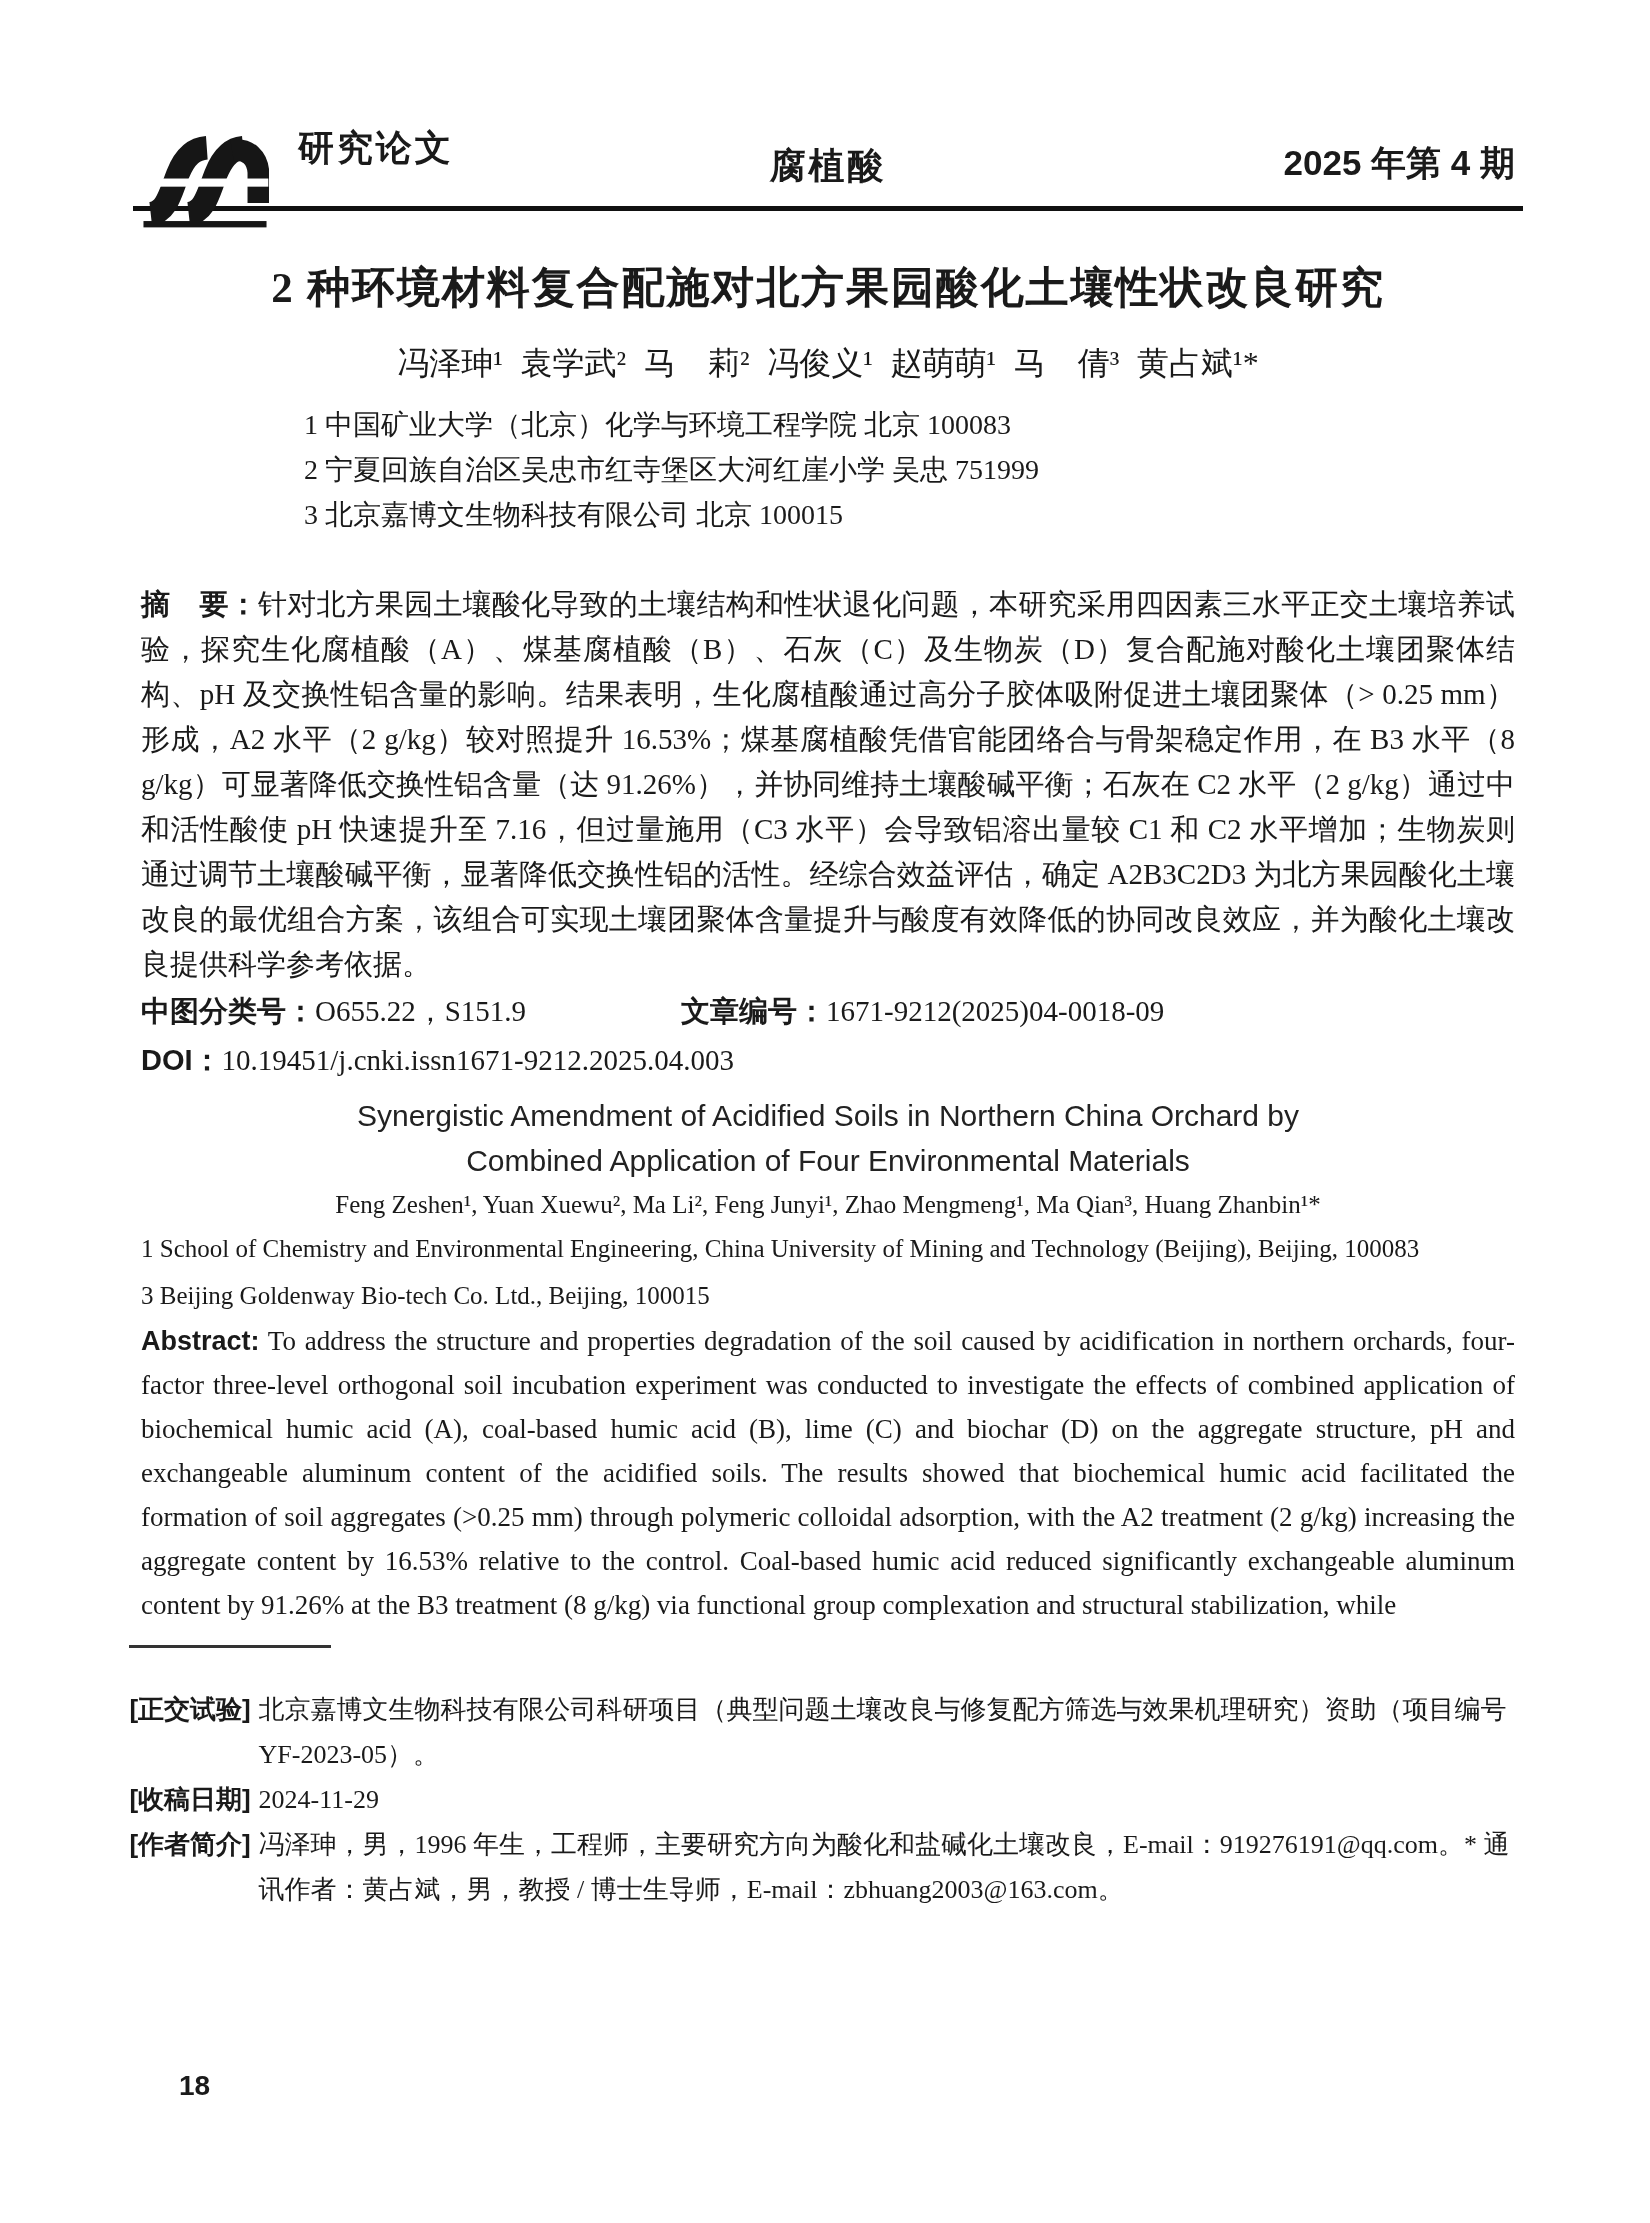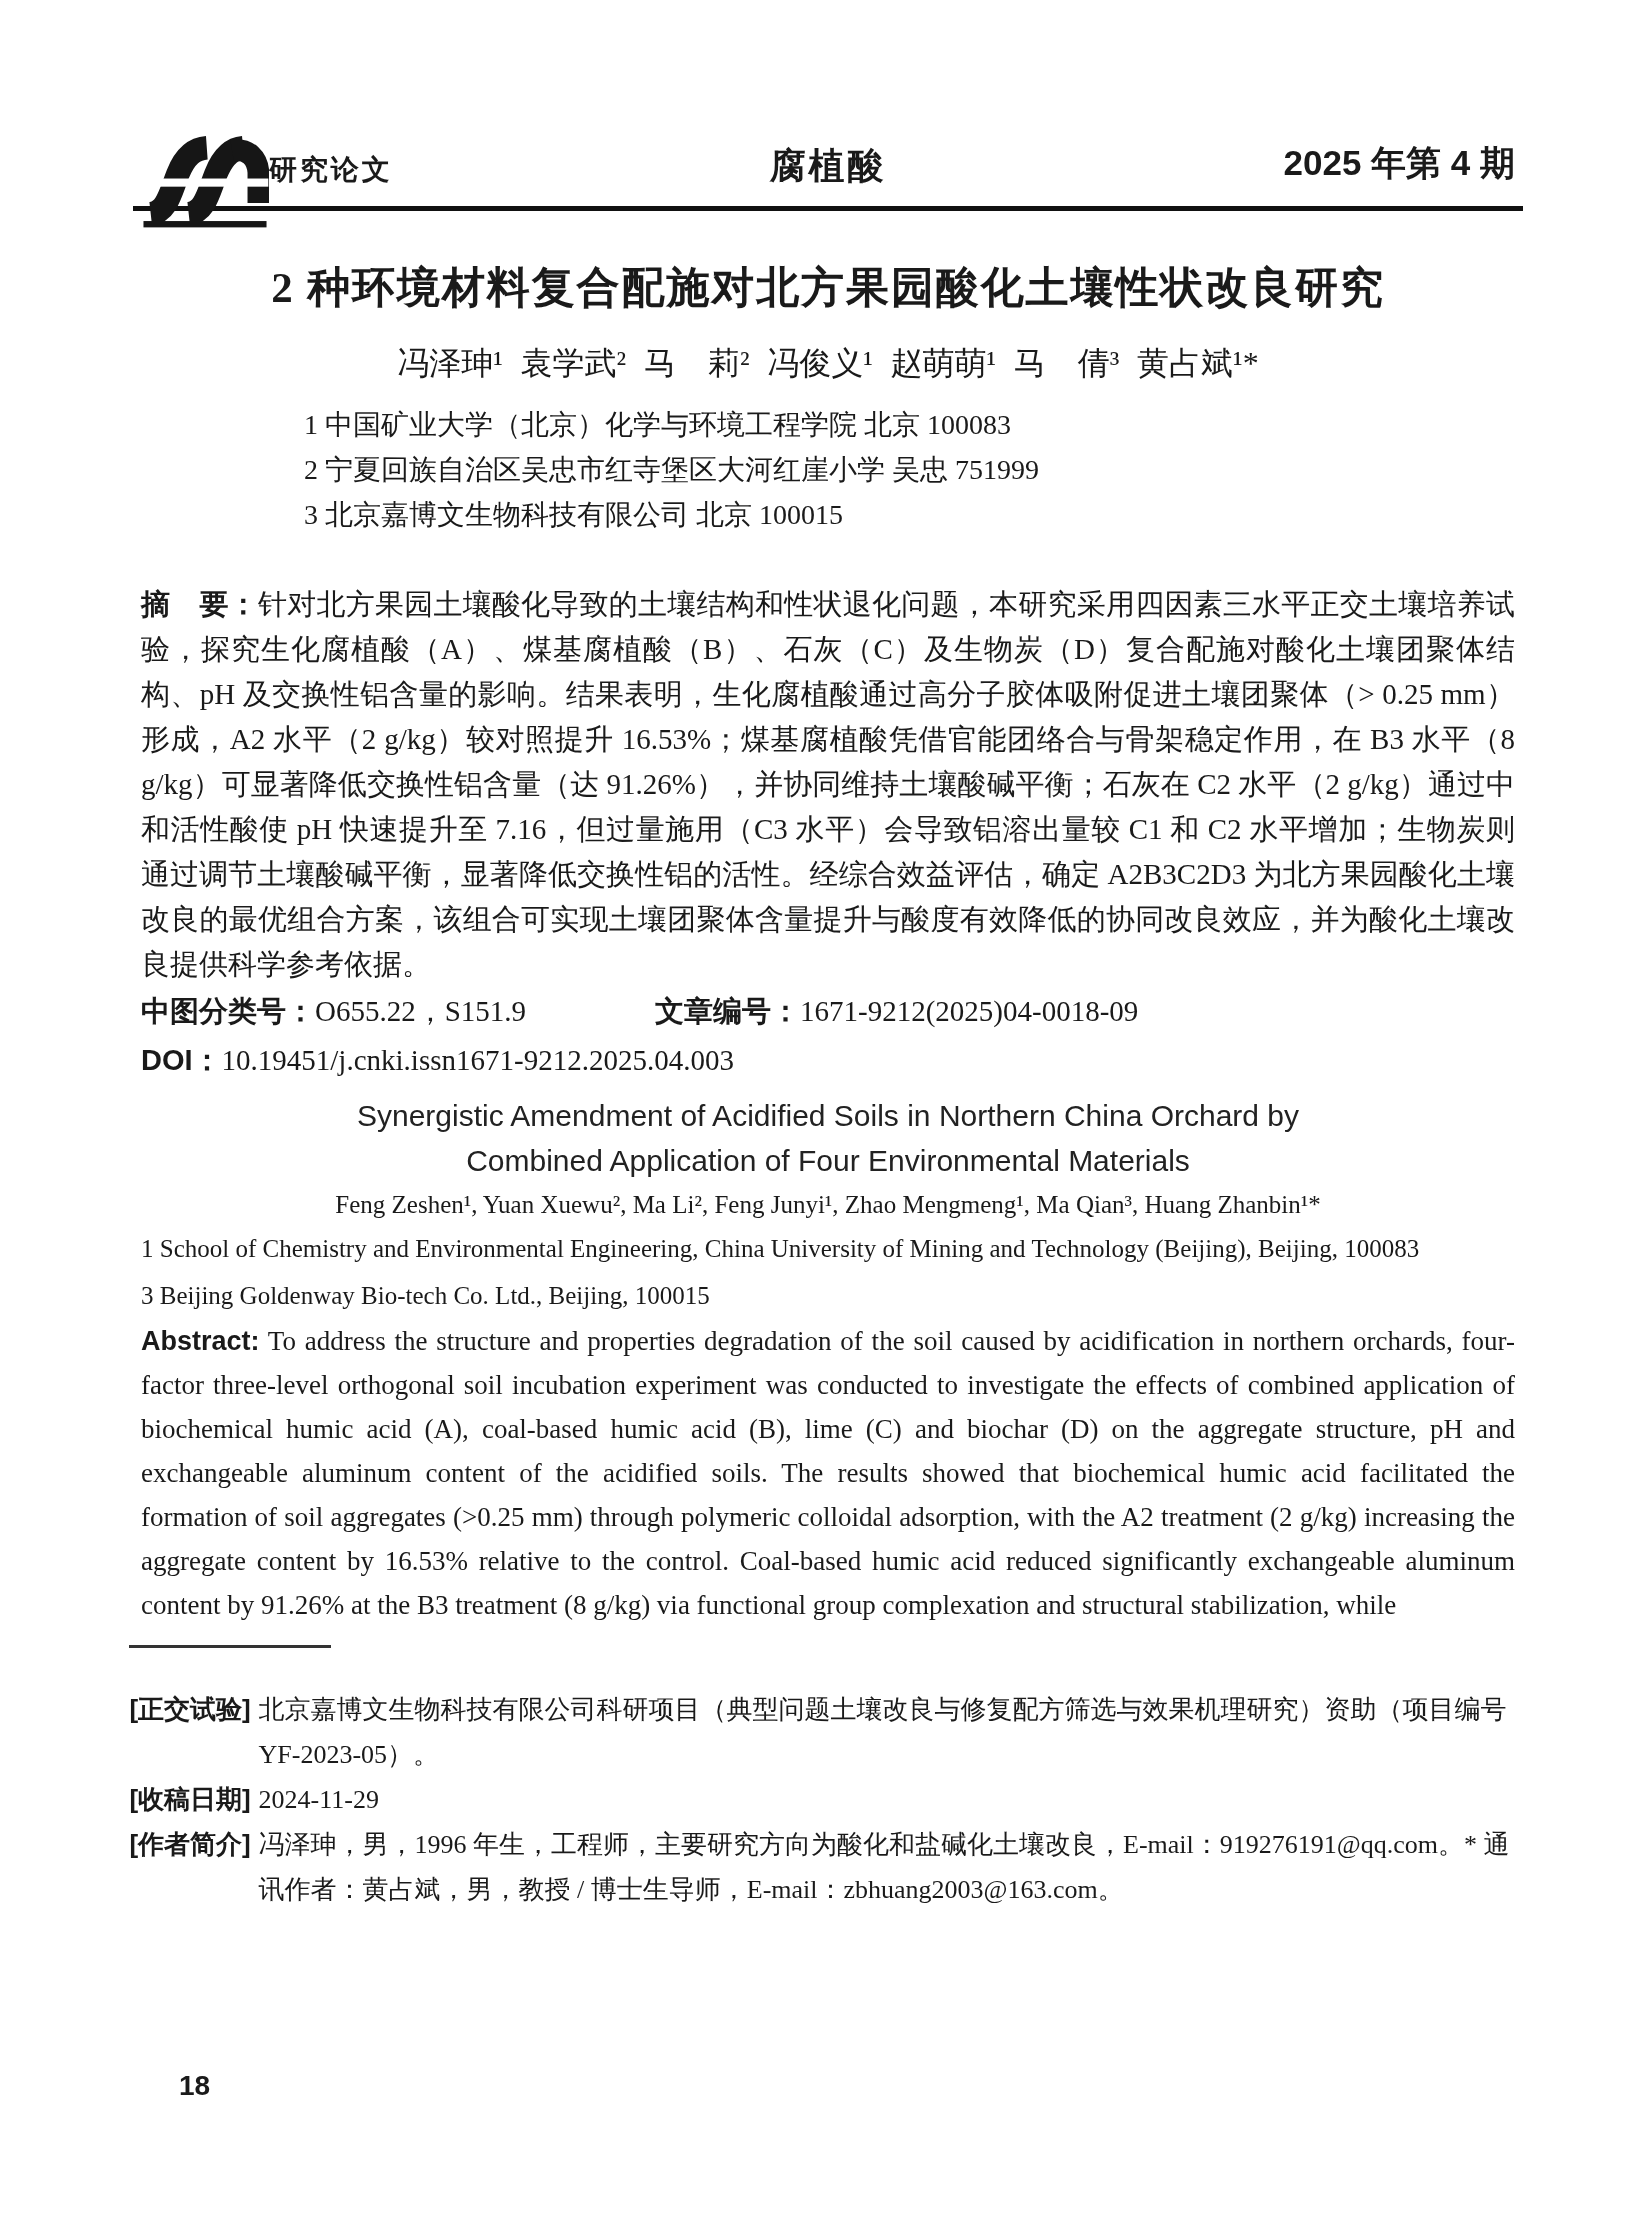--- a/index.html
+++ b/index.html
@@ -17,22 +17,22 @@
   .sans{font-family:"Liberation Sans","DejaVu Sans",sans-serif;}
 
   
   .header{
     display:flex;align-items:flex-end;
     padding-top:109px;height:97px;
     position:relative;
   }
   .logo-svg{width:128px;height:95px;margin-bottom:-25px;flex:0 0 auto;}
   .header-section{
-    padding-bottom:17px;
-    font-size:28px;font-weight:600;letter-spacing:2.9px;
+    margin-left:29px;padding-bottom:33px;
+    font-size:36px;font-weight:600;letter-spacing:2.9px;
   }
   .header-journal{
     position:absolute;left:50%;transform:translateX(-50%);
     bottom:15.5px;font-size:36px;font-weight:600;letter-spacing:2.9px;
   }
   .header-issue{
     margin-left:auto;padding-bottom:19px;
     font-size:35px;font-weight:600;
   }
   .rule{height:4.9px;background:#111;margin:0 -7.8px;}
@@ -45,21 +45,21 @@
   .authors-cn{
     margin-top:33px;text-align:center;
     font-size:32px;line-height:31px;word-spacing:9.7px;
   }
   .affils-cn{margin-top:23px;margin-left:163px;font-size:28px;line-height:45px;}
   .abstract-cn{
     margin:45px 0 0;font-size:29px;line-height:45px;text-align:justify;
   }
   .abstract-cn .lbl,.keywords .lbl{font-weight:bold;font-family:"Liberation Sans","DejaVu Sans",sans-serif;}
   .keywords{margin:0;font-size:29px;line-height:45px;}
-  .meta-row{display:flex;font-size:29px;line-height:49px;}
+  .meta-row{display:flex;font-size:29px;line-height:49px;gap:26px;}
   .meta-cell-left{width:514px;flex:0 0 auto;}
   .meta-lbl{font-weight:bold;font-family:"Liberation Sans","DejaVu Sans",sans-serif;}
 
   
   .title-en{
     margin:7.8px 0 0;text-align:center;font-weight:400;
     font-family:"Liberation Sans","DejaVu Sans",sans-serif;
     font-size:30px;line-height:45px;color:#222;
   }
   .authors-en{text-align:center;font-size:25px;line-height:39px;margin-top:1.9px;}

